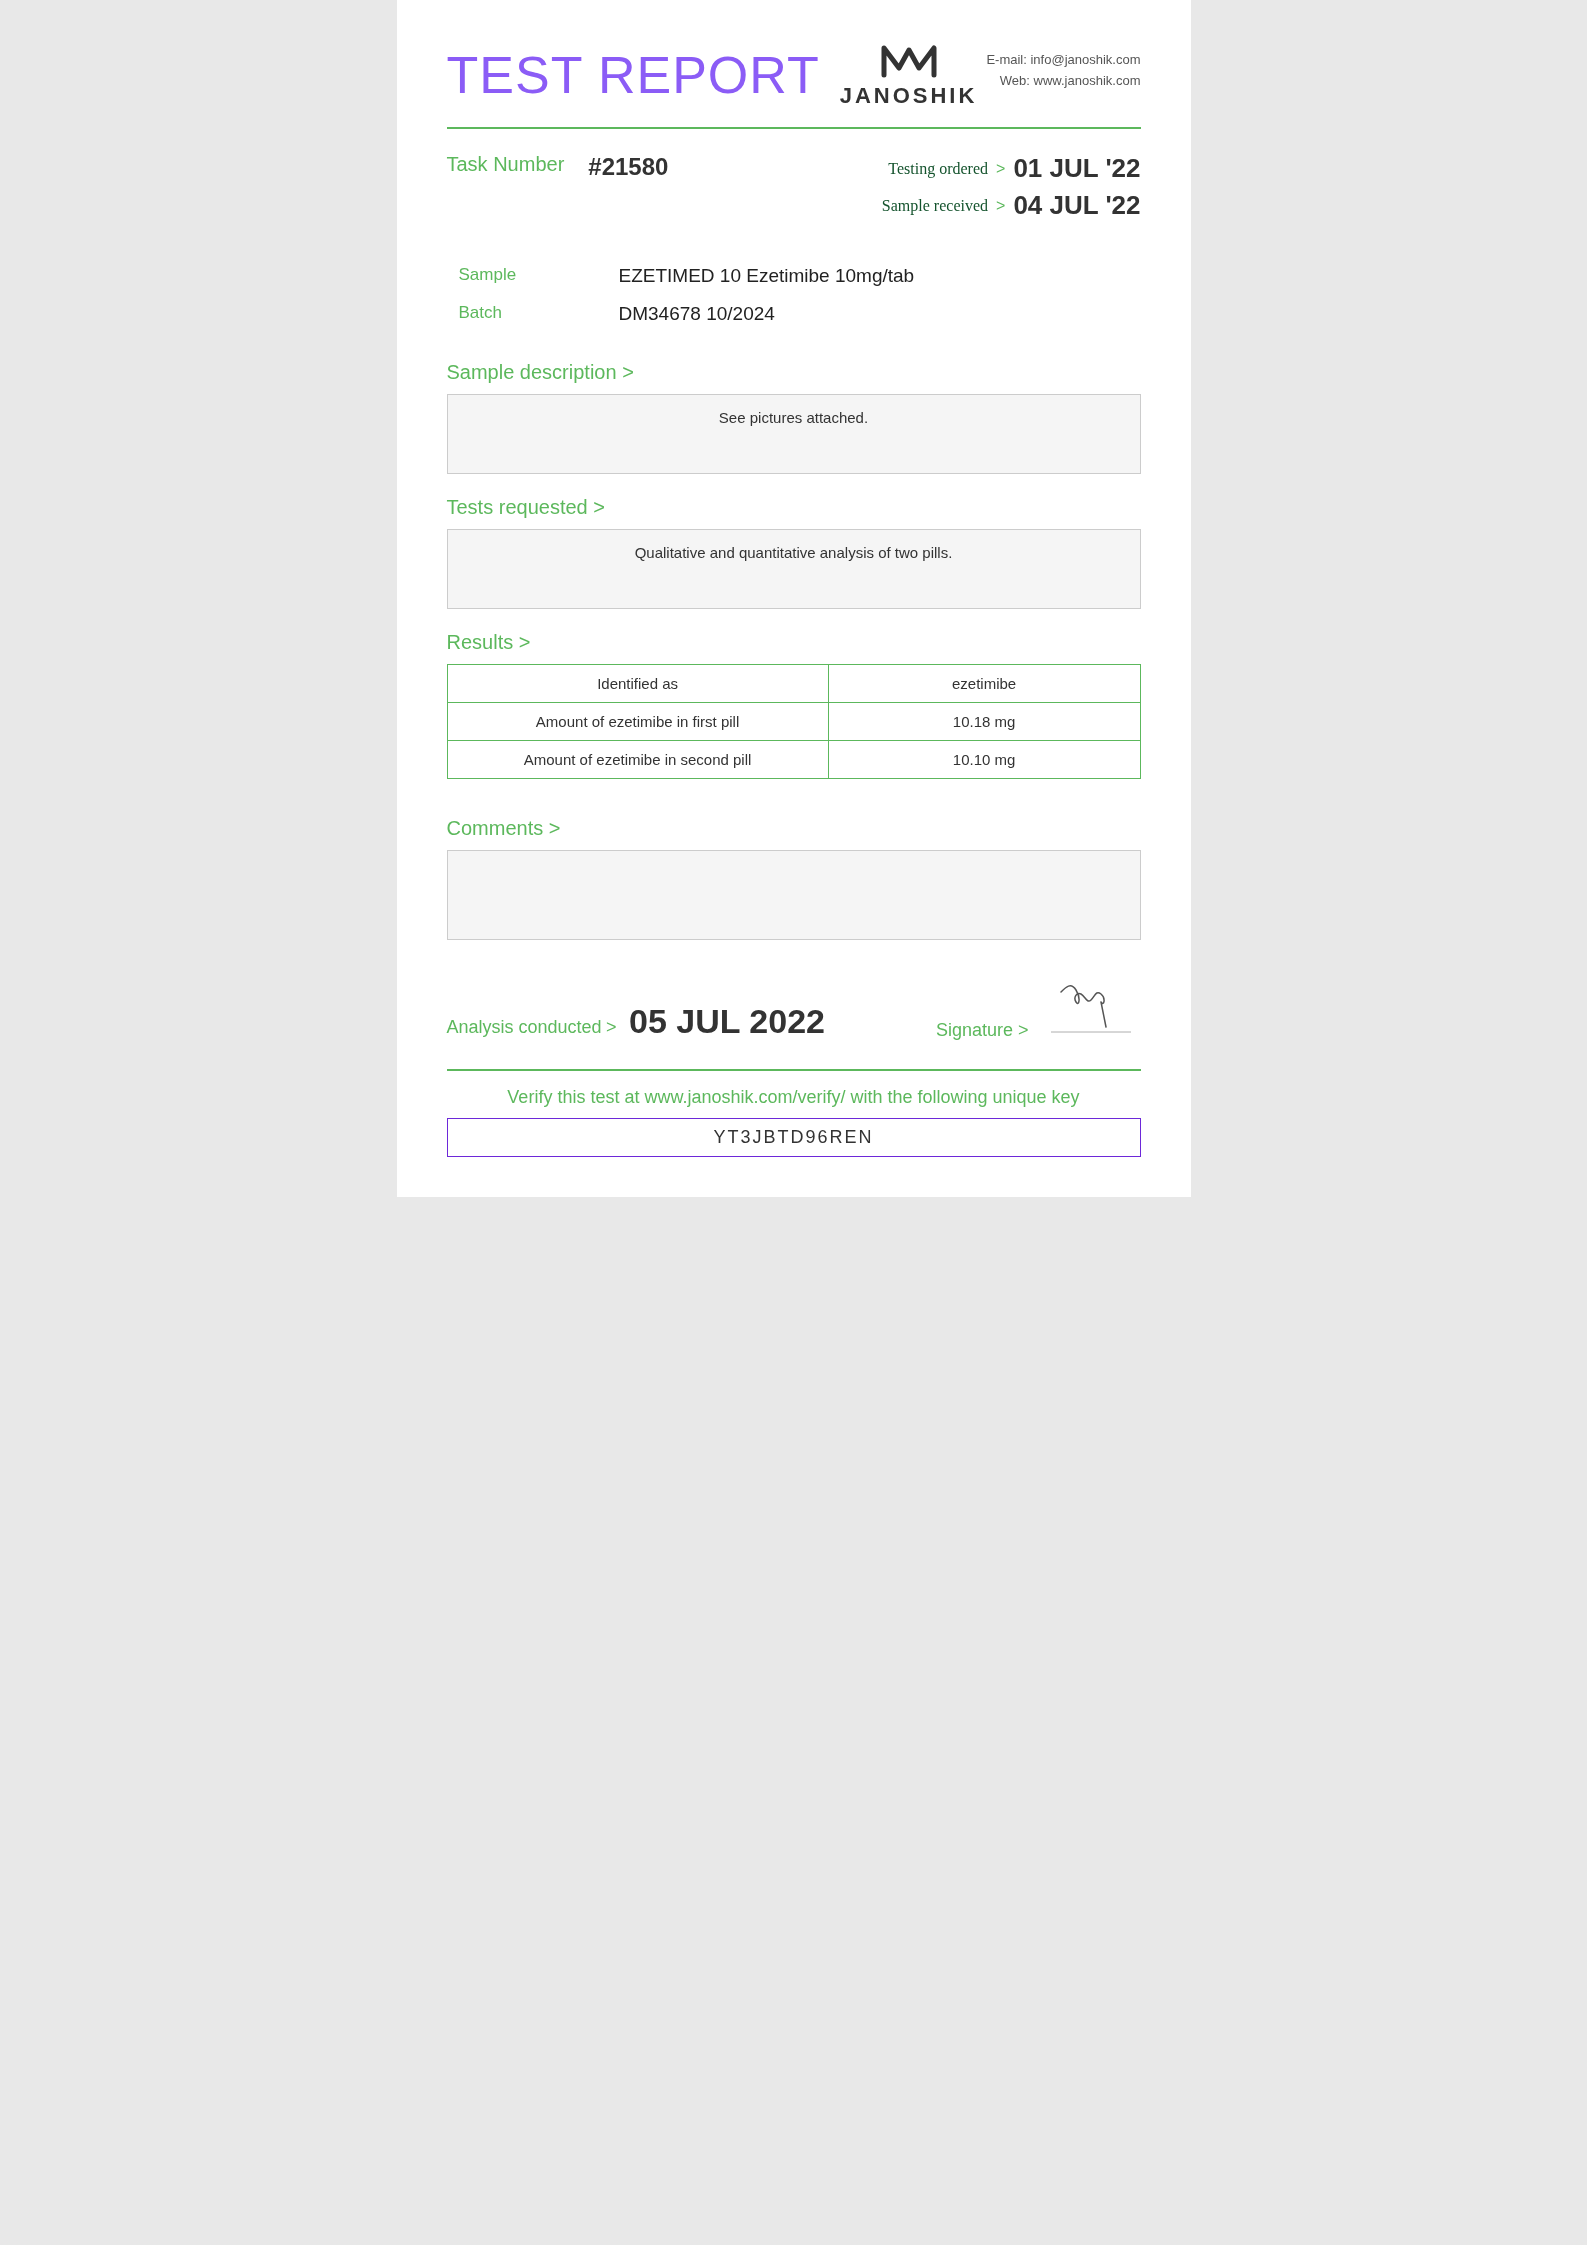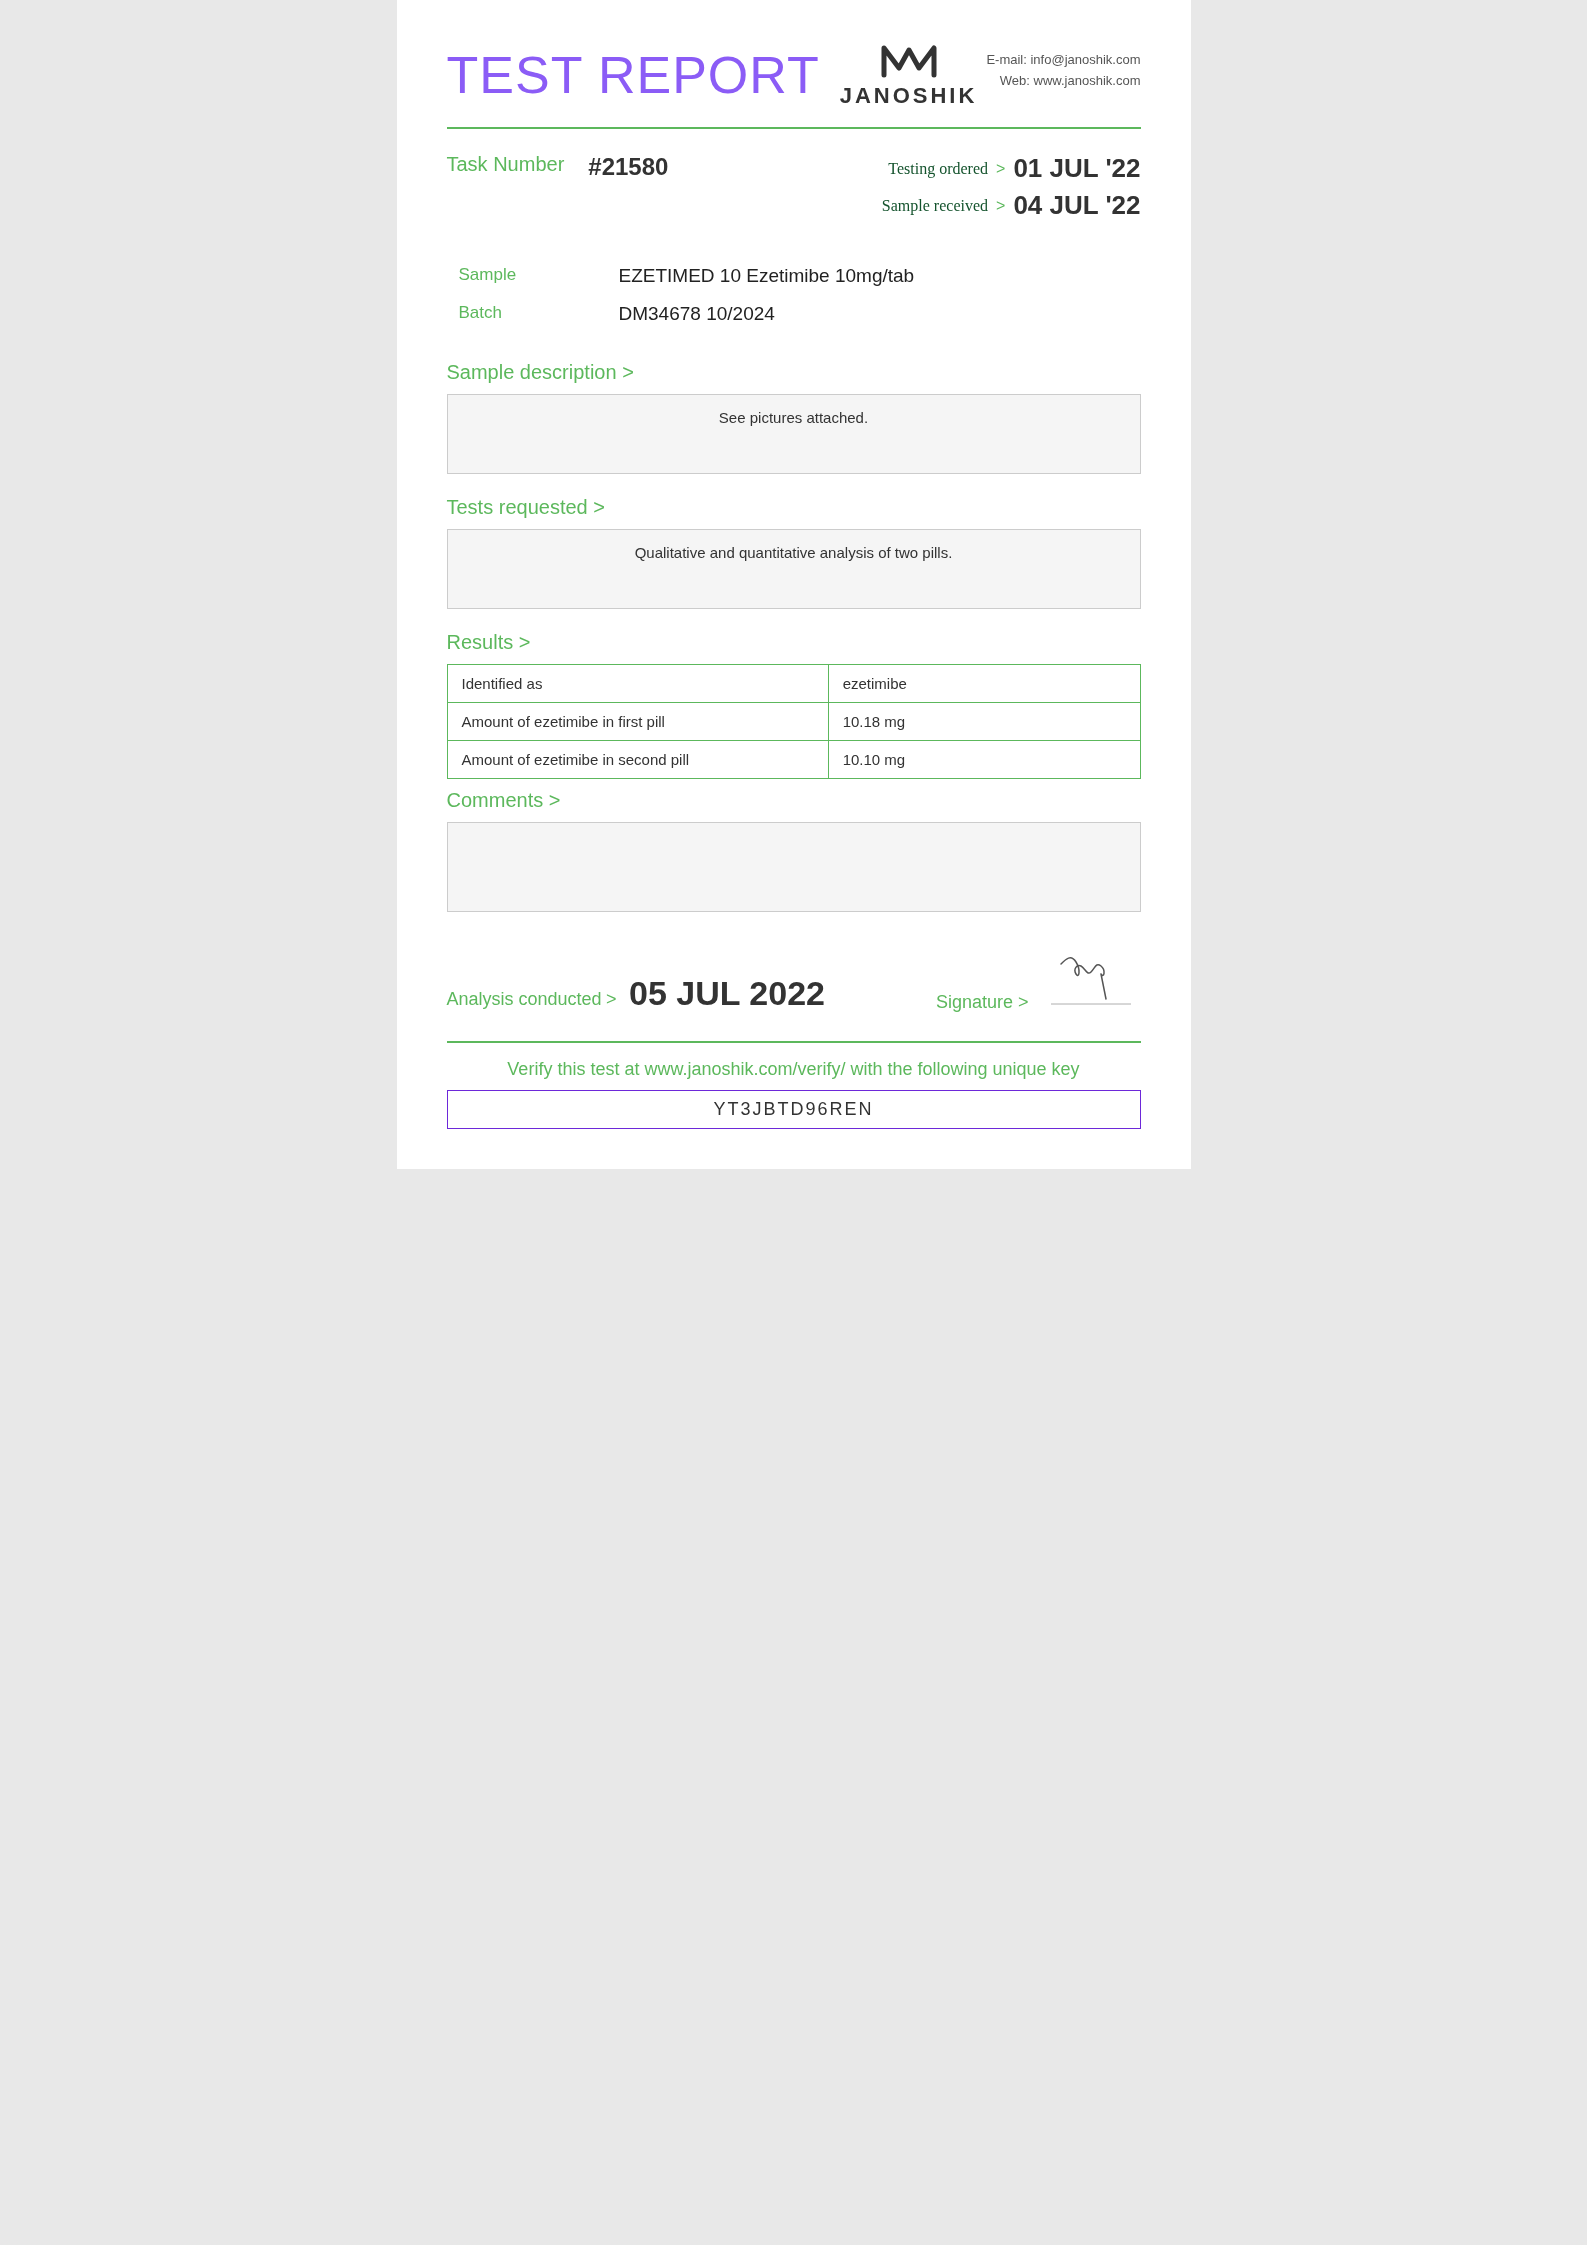--- a/index.html
+++ b/index.html
@@ -183,21 +183,22 @@
       font-size: 15px;
       color: #333;
       margin-bottom: 22px;
       text-align: center;
     }
 
     
     .results-table {
       width: 100%;
       border-collapse: collapse;
-      margin-bottom: 10px;
+      margin-bottom: 38px;
+      text-align: center;
     }
 
     .results-table td {
       border: 1px solid #5cb85c;
       padding: 10px 14px;
       font-size: 15px;
       color: #333;
     }
 
     .results-table .result-key {

